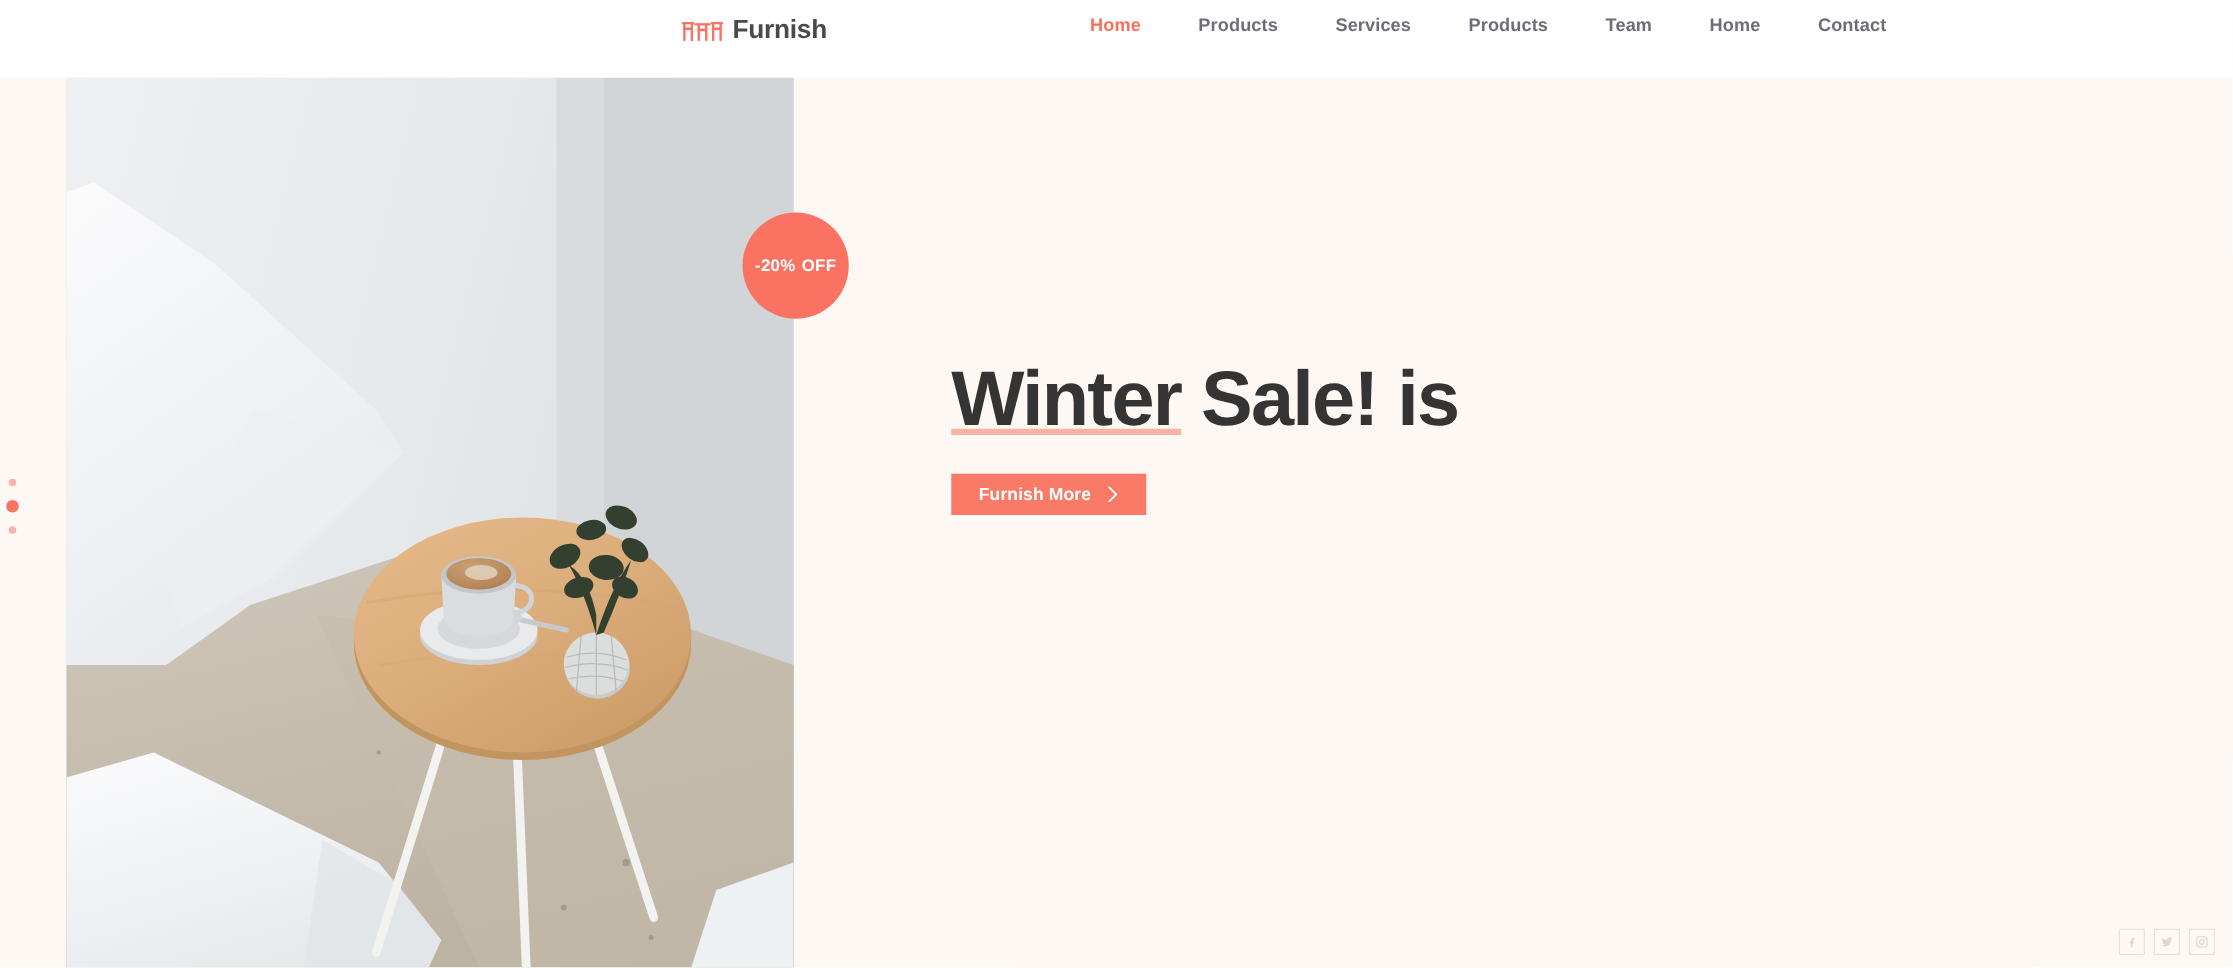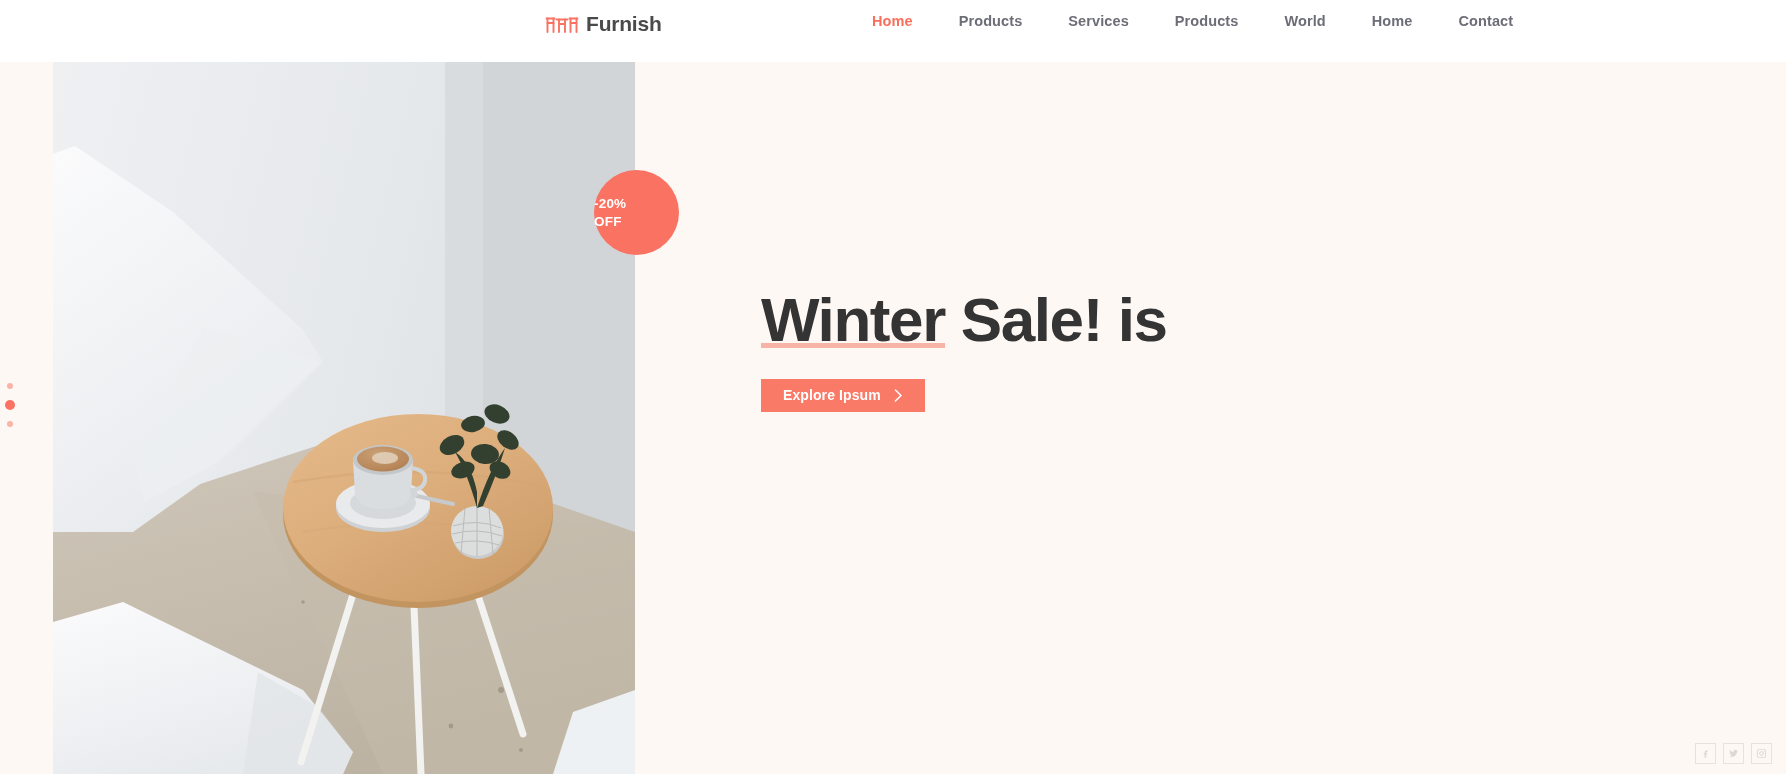--- a/index.html
+++ b/index.html
@@ -102,22 +102,21 @@
   .discount-badge {
     position: absolute;
     left: 594px;
     top: 108px;
     width: 85px;
     height: 85px;
     border-radius: 50%;
     background: #fa7262;
     color: #ffffff;
     display: flex;
-    flex-direction: column;
-    align-items: flex-start;
+    align-items: center;
     justify-content: center;
     gap: 5px;
     z-index: 20;
     cursor: pointer;
   }
   .discount-badge span {
     font-size: 13.5px;
     font-weight: bold;
     line-height: 1;
     letter-spacing: 0.2px;
@@ -244,21 +243,21 @@
         </g>
       </svg>
       <span class="brand-name">Furnish</span>
     </div>
 
     <nav class="nav">
       <a class="nav-item active">Home</a>
       <a class="nav-item">Products</a>
       <a class="nav-item">Services</a>
       <a class="nav-item">Products</a>
-      <a class="nav-item">World</a>
+      <a class="nav-item">Team</a>
       <a class="nav-item">Home</a>
       <a class="nav-item">Contact</a>
     </nav>
 
   </header>
 
   <section class="hero">
 
     <div class="hero-photo">
       <svg viewBox="0 0 582 712" preserveAspectRatio="none">
@@ -365,21 +364,21 @@
     </div>
 
     <div class="hero-text">
 
       <h1 class="hero-title">
         <span class="mark">Winter</span><span> Sale! is</span><br>
       </h1>
 
 
       <button class="explore-btn">
-        <span>Explore Ipsum</span>
+        <span>Furnish More</span>
         <svg class="chev" viewBox="0 0 9 14">
           <path d="M1.2 1 L7.2 7 L1.2 13" stroke="#ffffff" stroke-width="1.6" fill="none" stroke-linecap="round" stroke-linejoin="round"></path>
         </svg>
       </button>
 
     </div>
 
     <div class="slider-dots">
       <span class="dot"></span>
       <span class="dot active"></span>

